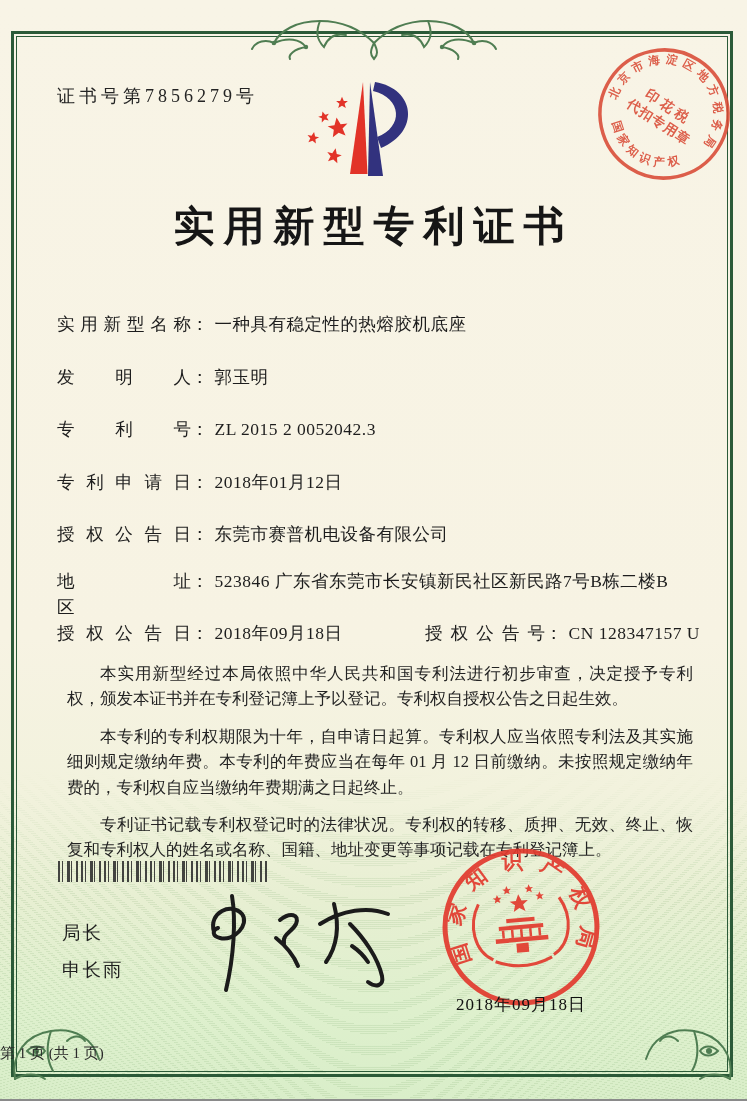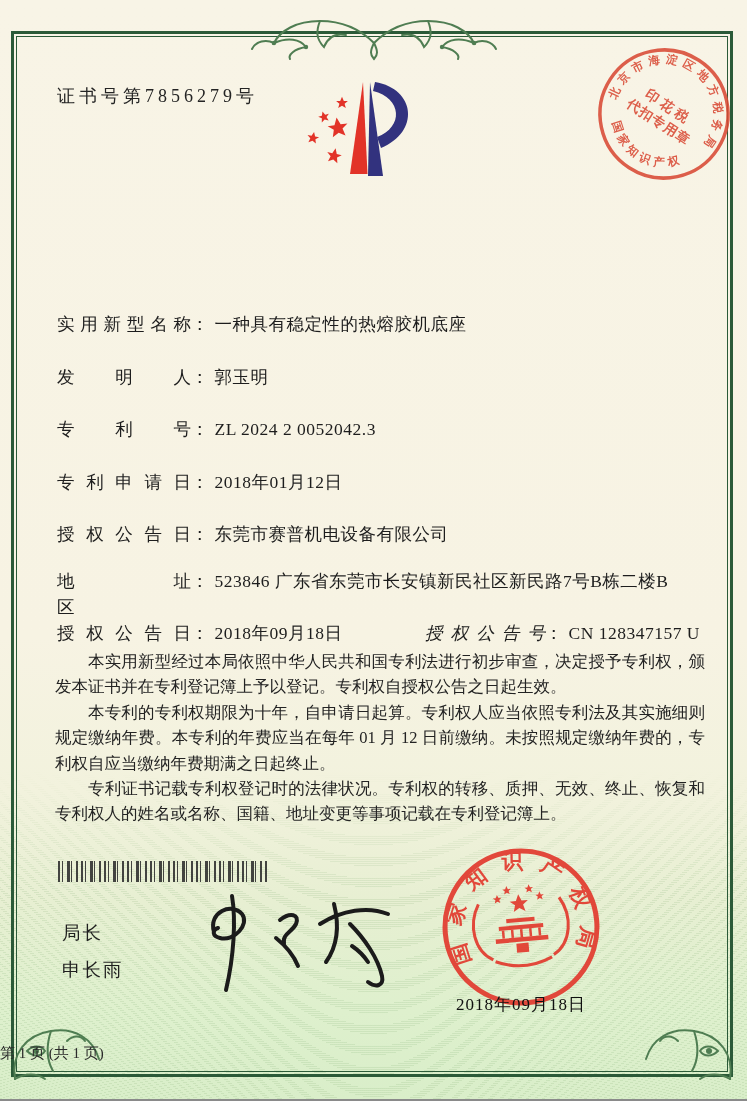--- a/index.html
+++ b/index.html
@@ -25,29 +25,29 @@
 
   .cert-no { position:absolute; left:57px; top:84px; font-size:18px; letter-spacing:4px; color:#242424; }
 
   .logo { position:absolute; left:284px; top:76px; }
 
   .doc-title { position:absolute; left:0; top:199px; width:100%; text-align:center;
     font-size:41px; font-weight:bold; letter-spacing:9px; color:#161616; }
 
   .field-row { position:absolute; left:57px; width:655px; font-size:17.5px; line-height:26px; color:#1d1d1d; }
   .flabel { display:inline-block; width:134px; text-align:justify; text-align-last:justify; vertical-align:top; }
-  .flabel-right { display:inline-block; width:120px; text-align:justify; text-align-last:justify; vertical-align:top;font-style:italic; }
+  .flabel-right { display:inline-block; width:120px; text-align:justify; text-align-last:justify; vertical-align:top; }
   .fcolon { display:inline-block; margin-right:6px; }
   .fvalue { letter-spacing:0.5px; }
   .addr-line2 { display:block; }
   .grant-no-block { position:absolute; left:368px; top:0; white-space:nowrap; }
 
   .body-text { position:absolute; left:55px; top:649px; width:650px; font-size:16.5px;
     line-height:25.4px; text-align:justify; color:#232323; }
-  .body-text p { text-indent:2em; margin:0;font-family:Liberation Serif, serif; }
+  .body-text p { text-indent:2em; margin:12px;font-family:Liberation Serif, serif; }
 
   .barcode { position:absolute; left:58px; top:861px; width:210px; height:21px;
     background:repeating-linear-gradient(90deg,
       #2c2c2c 0 2px, transparent 2px 4px, #2c2c2c 4px 5px, transparent 5px 9px,
       #2c2c2c 9px 12px, transparent 12px 13px, #2c2c2c 13px 14px, transparent 14px 18px,
       #2c2c2c 18px 20px, transparent 20px 23px); opacity:.88; }
 
   .officer-post { position:absolute; left:62px; top:920px; font-size:18.5px; letter-spacing:2px; }
   .officer-name { position:absolute; left:62px; top:957px; font-size:18.5px; letter-spacing:2px; }
   .signature { position:absolute; left:192px; top:890px; }
@@ -144,29 +144,30 @@
       <text fill="#d94a35" font-size="11.5" font-weight="bold" letter-spacing="5" font-family="Liberation Serif, serif">
         <textPath href="#taxTop" startOffset="2">北京市海淀区地方税务局</textPath>
       </text>
       <text fill="#d94a35" font-size="11.5" font-weight="bold" letter-spacing="4" font-family="Liberation Serif, serif">
         <textPath href="#taxBottom" startOffset="4">国家知识产权局</textPath>
       </text>
       <text x="70" y="66" text-anchor="middle" fill="#d94a35" font-size="13.5" font-weight="bold" letter-spacing="4" font-family="Liberation Serif, serif">印花税</text>
       <text x="70" y="84" text-anchor="middle" fill="#d94a35" font-size="13.5" font-weight="bold" letter-spacing="1" font-family="Liberation Serif, serif">代扣专用章</text>
     </svg>
 
+    <div class="doc-title">实用新型专利证书</div>
 
     <div class="field-row" style="top:364px">
       <span class="flabel">发明人</span><span class="fcolon">：</span><span class="fvalue">郭玉明</span>
     </div>
     <div class="field-row" style="top:311px">
       <span class="flabel">实用新型名称</span><span class="fcolon">：</span><span class="fvalue">一种具有稳定性的热熔胶机底座</span>
     </div>
     <div class="field-row" style="top:416px">
-      <span class="flabel">专利号</span><span class="fcolon">：</span><span class="fvalue">ZL 2024 2 0052042.3</span>
+      <span class="flabel">专利号</span><span class="fcolon">：</span><span class="fvalue">ZL 2015 2 0052042.3</span>
     </div>
     <div class="field-row" style="top:469px">
       <span class="flabel">专利申请日</span><span class="fcolon">：</span><span class="fvalue">2018年01月12日</span>
     </div>
     <div class="field-row" style="top:521px">
       <span class="flabel">授权公告日</span><span class="fcolon">：</span><span class="fvalue">东莞市赛普机电设备有限公司</span>
     </div>
     <div class="field-row" style="top:568px">
       <span class="flabel">地址</span><span class="fcolon">：</span><span class="fvalue">523846 广东省东莞市长安镇新民社区新民路7号B栋二楼B</span>
       <span class="addr-line2 fvalue">区</span>

